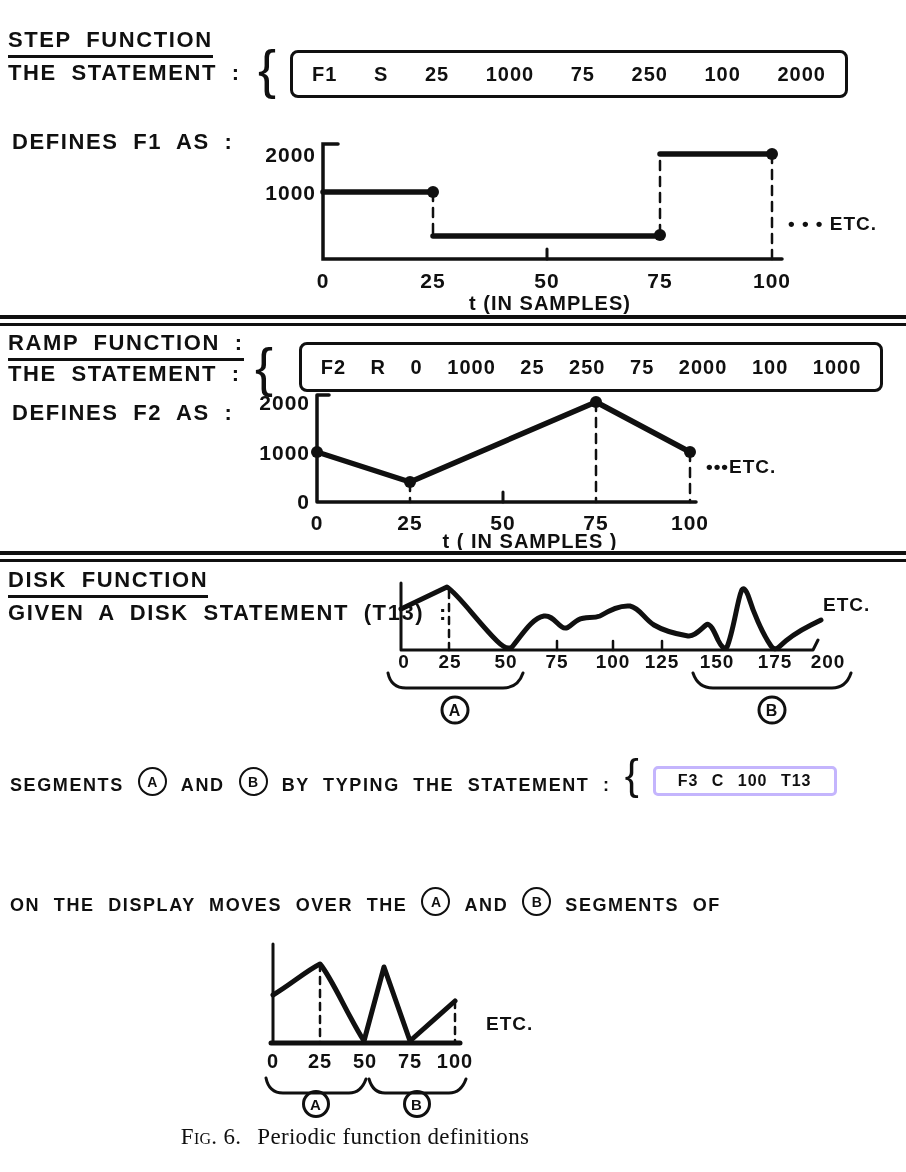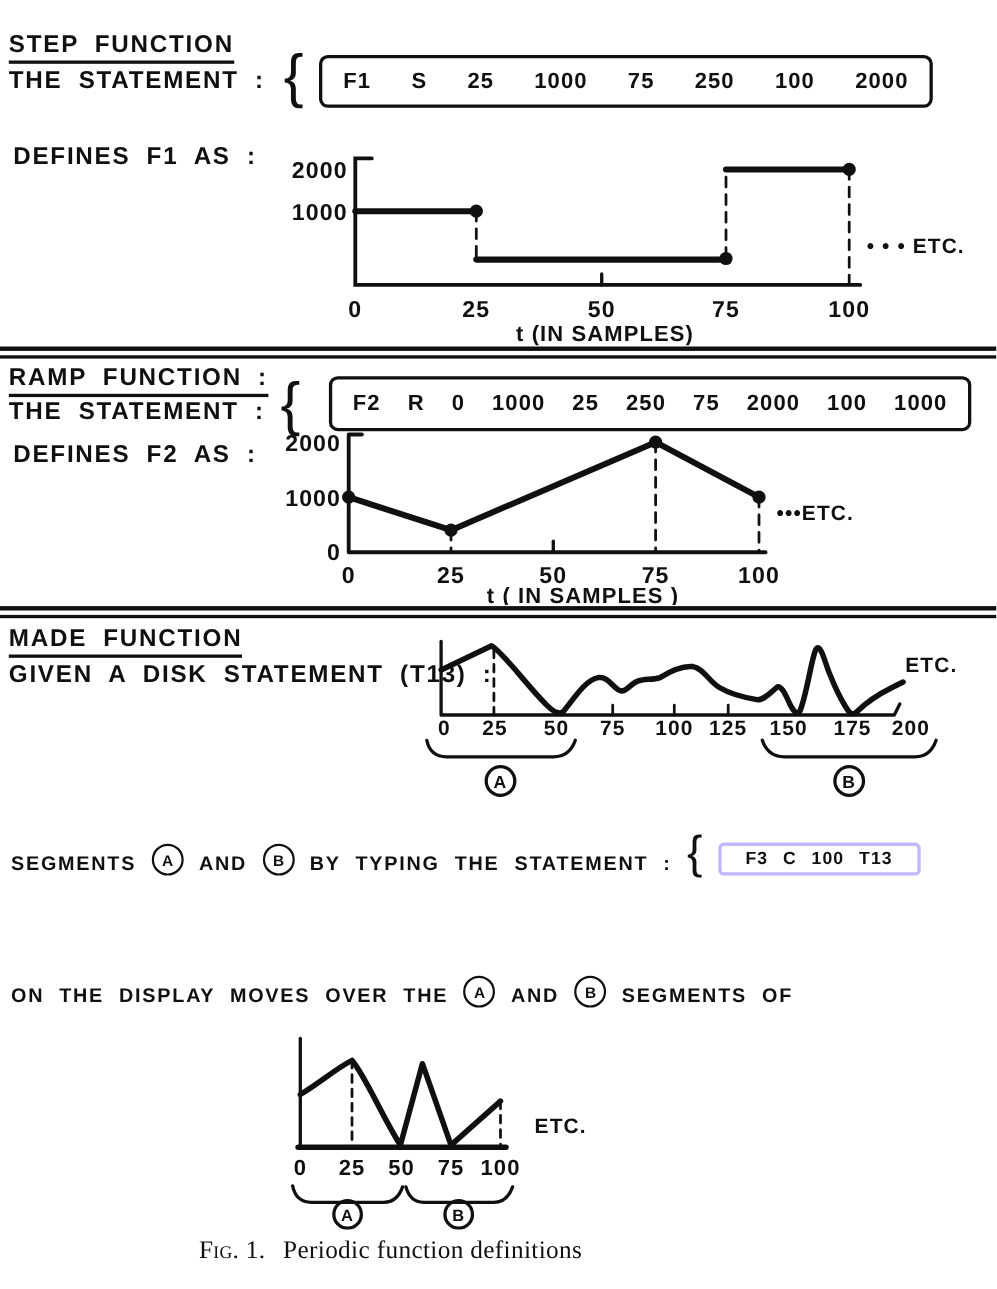--- a/index.html
+++ b/index.html
@@ -103,21 +103,21 @@
       <text x="273" y="147" text-anchor="middle">50</text>
       <text x="366" y="147" text-anchor="middle">75</text>
       <text x="460" y="147" text-anchor="middle">100</text>
       <text x="300" y="165" text-anchor="middle" font-size="20">t ( IN SAMPLES )</text>
       <text x="476" y="90" font-size="19">•••ETC.</text>
     </g>
   </svg>
 
   <div class="rule" style="top:551px"></div>
 
-  <div class="t u" style="left:8px;top:567px">MADE FUNCTION</div>
+  <div class="t u" style="left:8px;top:567px">DISK FUNCTION</div>
   <div class="t" style="left:8px;top:600px">GIVEN A DISK STATEMENT (T13) :</div>
 
   <svg class="plot" style="left:383px;top:575px" width="523" height="150" viewBox="0 0 523 150">
     <g stroke="#101010" fill="none" stroke-linecap="round" stroke-linejoin="round">
       <path d="M18,8 V75 H430 l5,-10" stroke-width="3"></path>
       <path d="M174,75 v-9 M230,75 v-9 M279,75 v-9" stroke-width="2.5"></path>
       <path d="M66,16 V75" stroke-width="2.5" stroke-dasharray="7 6"></path>
       <path d="M18,34 L64,12
                C76,20 94,46 114,66 C120,72 125,75 129,72
                C139,60 149,43 161,41 C169,40 173,48 179,52
@@ -185,16 +185,16 @@
       <text x="127" y="130" text-anchor="middle">50</text>
       <text x="172" y="130" text-anchor="middle">75</text>
       <text x="217" y="130" text-anchor="middle">100</text>
       <text x="78" y="172" text-anchor="middle" font-size="15">A</text>
       <text x="179" y="172" text-anchor="middle" font-size="15">B</text>
       <text x="248" y="92" font-size="19">ETC.</text>
     </g>
   </svg>
 
   <div class="caption">
-    <span class="fig-label">Fig. 1.</span><span>Periodic function definitions</span>
+    <span class="fig-label">Fig. 6.</span><span>Periodic function definitions</span>
   </div>
 
 </div>
 
 </body></html>

